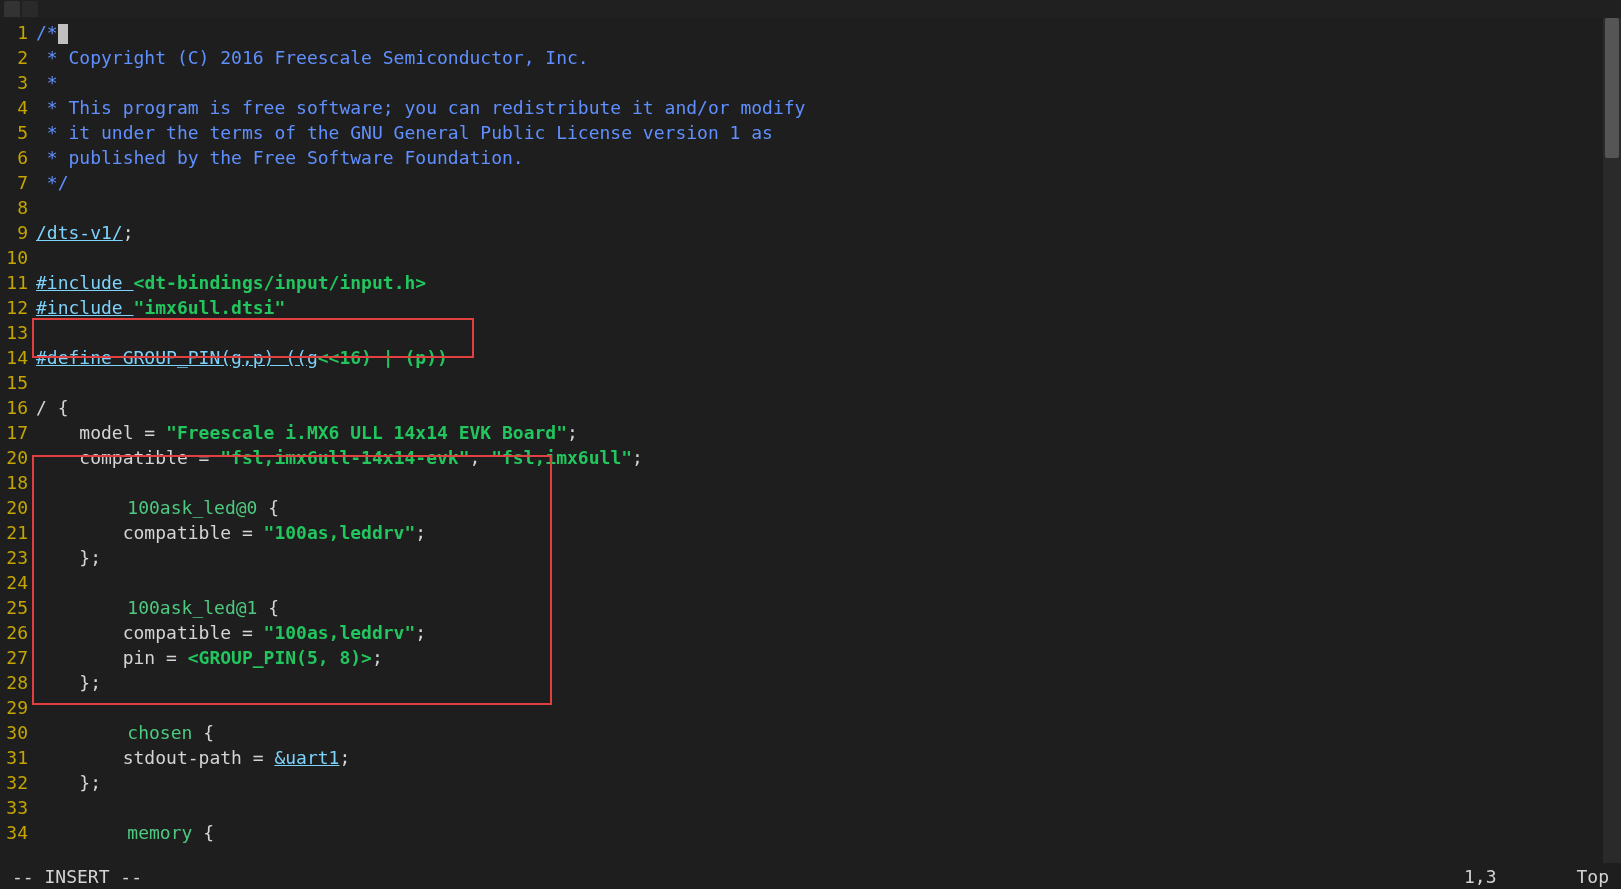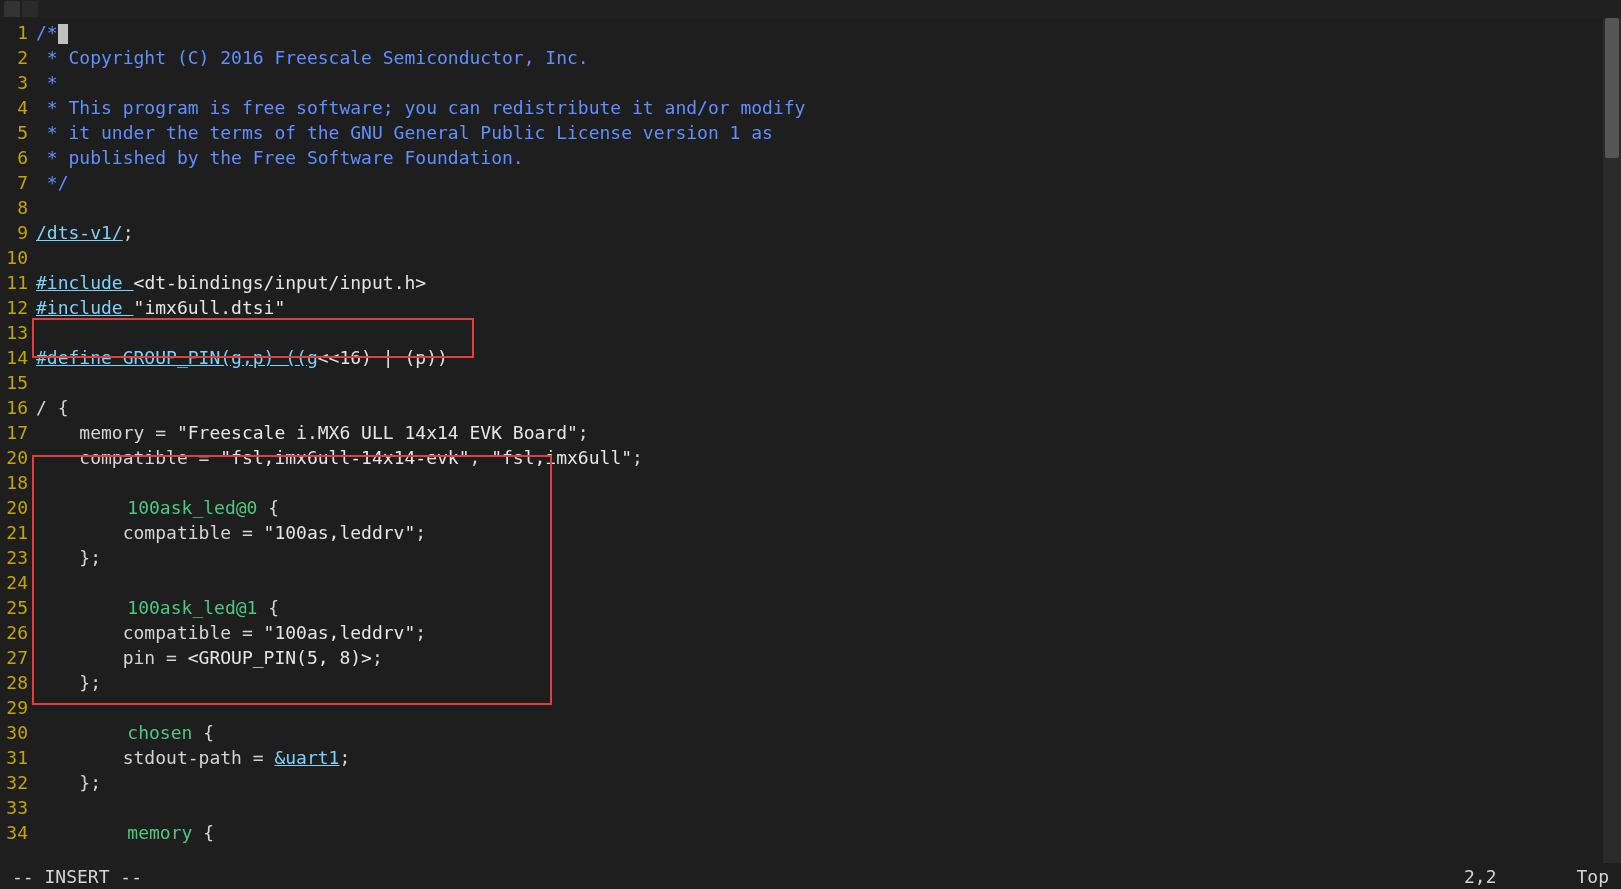--- a/index.html
+++ b/index.html
@@ -8,21 +8,21 @@
     gap:2px;padding-left:4px;}
   .tab{background:#2a2a2a;color:#888;padding:0 8px;height:16px;display:flex;align-items:center;
     border-radius:2px 2px 0 0;}
   .tab.active{background:#333;}
   .editor{position:relative;padding-top:2px;height:calc(100% - 18px - 26px);overflow:hidden;}
   .line{display:flex;white-space:pre;}
   .gutter{width:28px;text-align:right;color:#c5a500;padding-right:8px;flex-shrink:0;}
   .code{flex:1;}
   .c-comment{color:#6090ff;}
   .c-purple{color:#7dd3fc;text-decoration:underline;}
-  .c-red{color:#e5e5e5;}
+  .c-red{color:#22c55e;font-weight:bold;}
   .c-green{color:#4ec980;margin-left:48px;}
   .c-white{color:#d4d4d4;}
   .cursor{display:inline-block;width:10px;height:20px;background:#c0c0c0;vertical-align:middle;}
   .hl-box-1{position:absolute;border:2px solid #e04040;pointer-events:none;
     left:32px;top:300px;width:438px;height:36px;}
   .hl-box-2{position:absolute;border:2px solid #e04040;pointer-events:none;
     left:32px;top:437px;width:516px;height:246px;}
   .status{position:absolute;bottom:0;left:0;right:0;height:26px;background:#1e1e1e;
     color:#d4d4d4;display:flex;align-items:center;font-size:18px;padding:0 12px;
     justify-content:space-between;}
@@ -50,21 +50,21 @@
     <div class="line"><span class="gutter">7</span><span class="code"><span class="c-comment"> */</span></span></div>
     <div class="line"><span class="gutter">8</span><span class="code"><span class="c-white"></span></span></div>
     <div class="line"><span class="gutter">9</span><span class="code"><span class="c-purple">/dts-v1/</span><span class="c-white">;</span></span></div>
     <div class="line"><span class="gutter">10</span><span class="code"><span class="c-white"></span></span></div>
     <div class="line"><span class="gutter">11</span><span class="code"><span class="c-purple">#include </span><span class="c-red">&lt;dt-bindings/input/input.h&gt;</span></span></div>
     <div class="line"><span class="gutter">12</span><span class="code"><span class="c-purple">#include </span><span class="c-red">"imx6ull.dtsi"</span></span></div>
     <div class="line"><span class="gutter">13</span><span class="code"><span class="c-white"></span></span></div>
     <div class="line"><span class="gutter">14</span><span class="code"><span class="c-purple">#define GROUP_PIN(g,p) ((g</span><span class="c-red">&lt;&lt;16) | (p))</span></span></div>
     <div class="line"><span class="gutter">15</span><span class="code"><span class="c-white"></span></span></div>
     <div class="line"><span class="gutter">16</span><span class="code"><span class="c-white">/ {</span></span></div>
-    <div class="line"><span class="gutter">17</span><span class="code"><span class="c-white">    memory = </span><span class="c-red">"Freescale i.MX6 ULL 14x14 EVK Board"</span><span class="c-white">;</span></span></div>
+    <div class="line"><span class="gutter">17</span><span class="code"><span class="c-white">    model = </span><span class="c-red">"Freescale i.MX6 ULL 14x14 EVK Board"</span><span class="c-white">;</span></span></div>
     <div class="line"><span class="gutter">20</span><span class="code"><span class="c-white">    compatible = </span><span class="c-red">"fsl,imx6ull-14x14-evk"</span><span class="c-white">, </span><span class="c-red">"fsl,imx6ull"</span><span class="c-white">;</span></span></div>
     <div class="line"><span class="gutter">18</span><span class="code"><span class="c-white"></span></span></div>
     <div class="line"><span class="gutter">20</span><span class="code"><span class="c-white">    </span><span class="c-green">100ask_led@0</span><span class="c-white"> {</span></span></div>
     <div class="line"><span class="gutter">21</span><span class="code"><span class="c-white">        compatible = </span><span class="c-red">"100as,leddrv"</span><span class="c-white">;</span></span></div>
     <div class="line"><span class="gutter">23</span><span class="code"><span class="c-white">    };</span></span></div>
     <div class="line"><span class="gutter">24</span><span class="code"><span class="c-white"></span></span></div>
     <div class="line"><span class="gutter">25</span><span class="code"><span class="c-white">    </span><span class="c-green">100ask_led@1</span><span class="c-white"> {</span></span></div>
     <div class="line"><span class="gutter">26</span><span class="code"><span class="c-white">        compatible = </span><span class="c-red">"100as,leddrv"</span><span class="c-white">;</span></span></div>
     <div class="line"><span class="gutter">27</span><span class="code"><span class="c-white">        pin = </span><span class="c-red">&lt;GROUP_PIN(5, 8)&gt;</span><span class="c-white">;</span></span></div>
     <div class="line"><span class="gutter">28</span><span class="code"><span class="c-white">    };</span></span></div>
@@ -76,16 +76,16 @@
     <div class="line"><span class="gutter">34</span><span class="code"><span class="c-white">    </span><span class="c-green">memory</span><span class="c-white"> {</span></span></div>
   </div>
 
 <div class="scrollbar">
   <div class="thumb"></div>
 </div>
 
 <div class="status">
   <span>-- INSERT --</span>
   <div class="status-right">
-    <span>2,2</span>
+    <span>1,3</span>
     <span>Top</span>
   </div>
 </div>
 
 </body></html>

